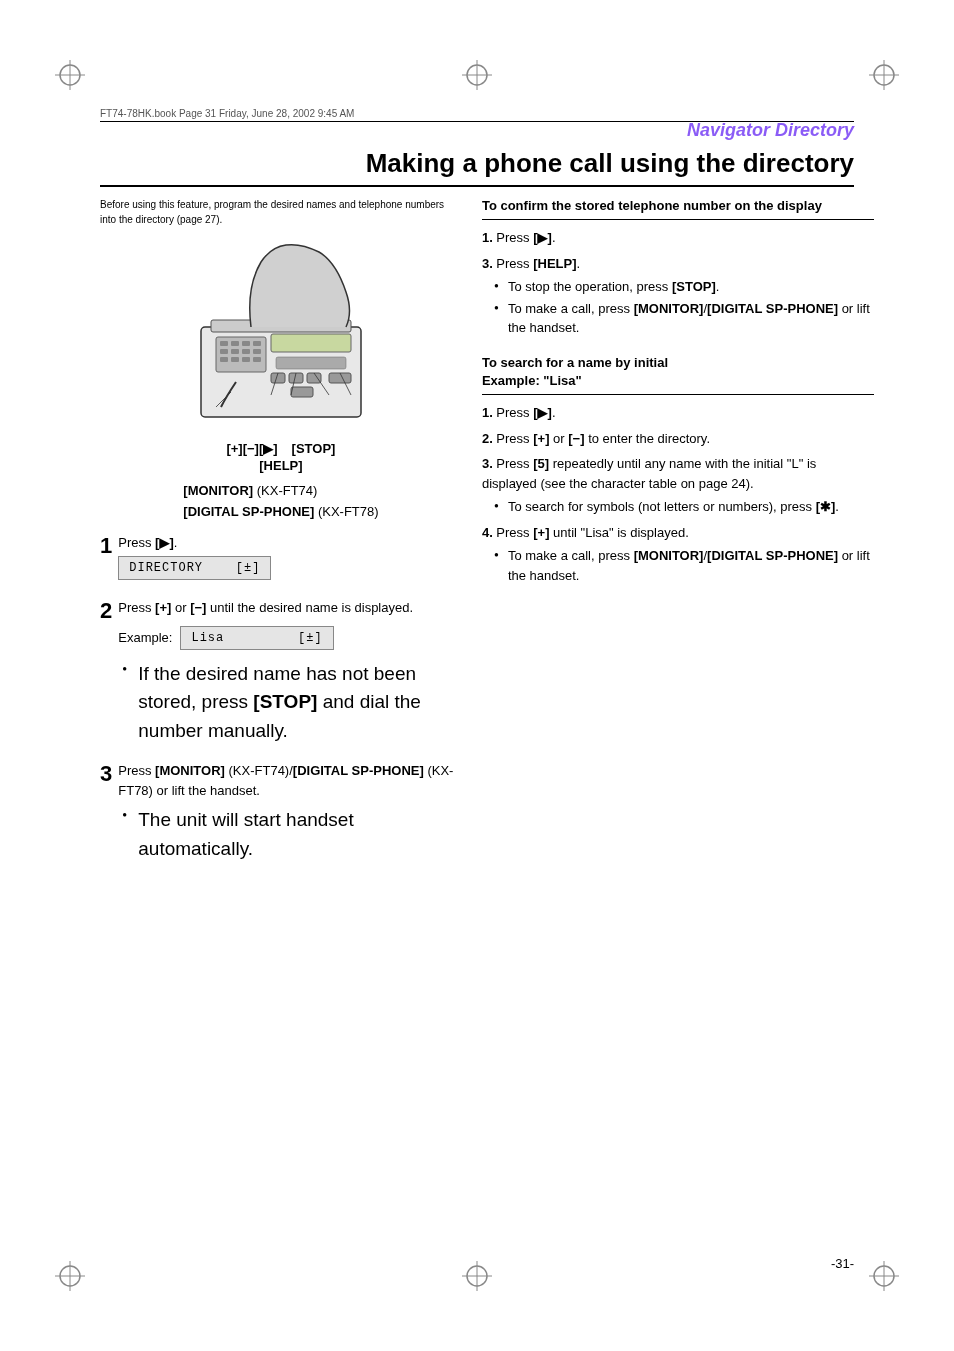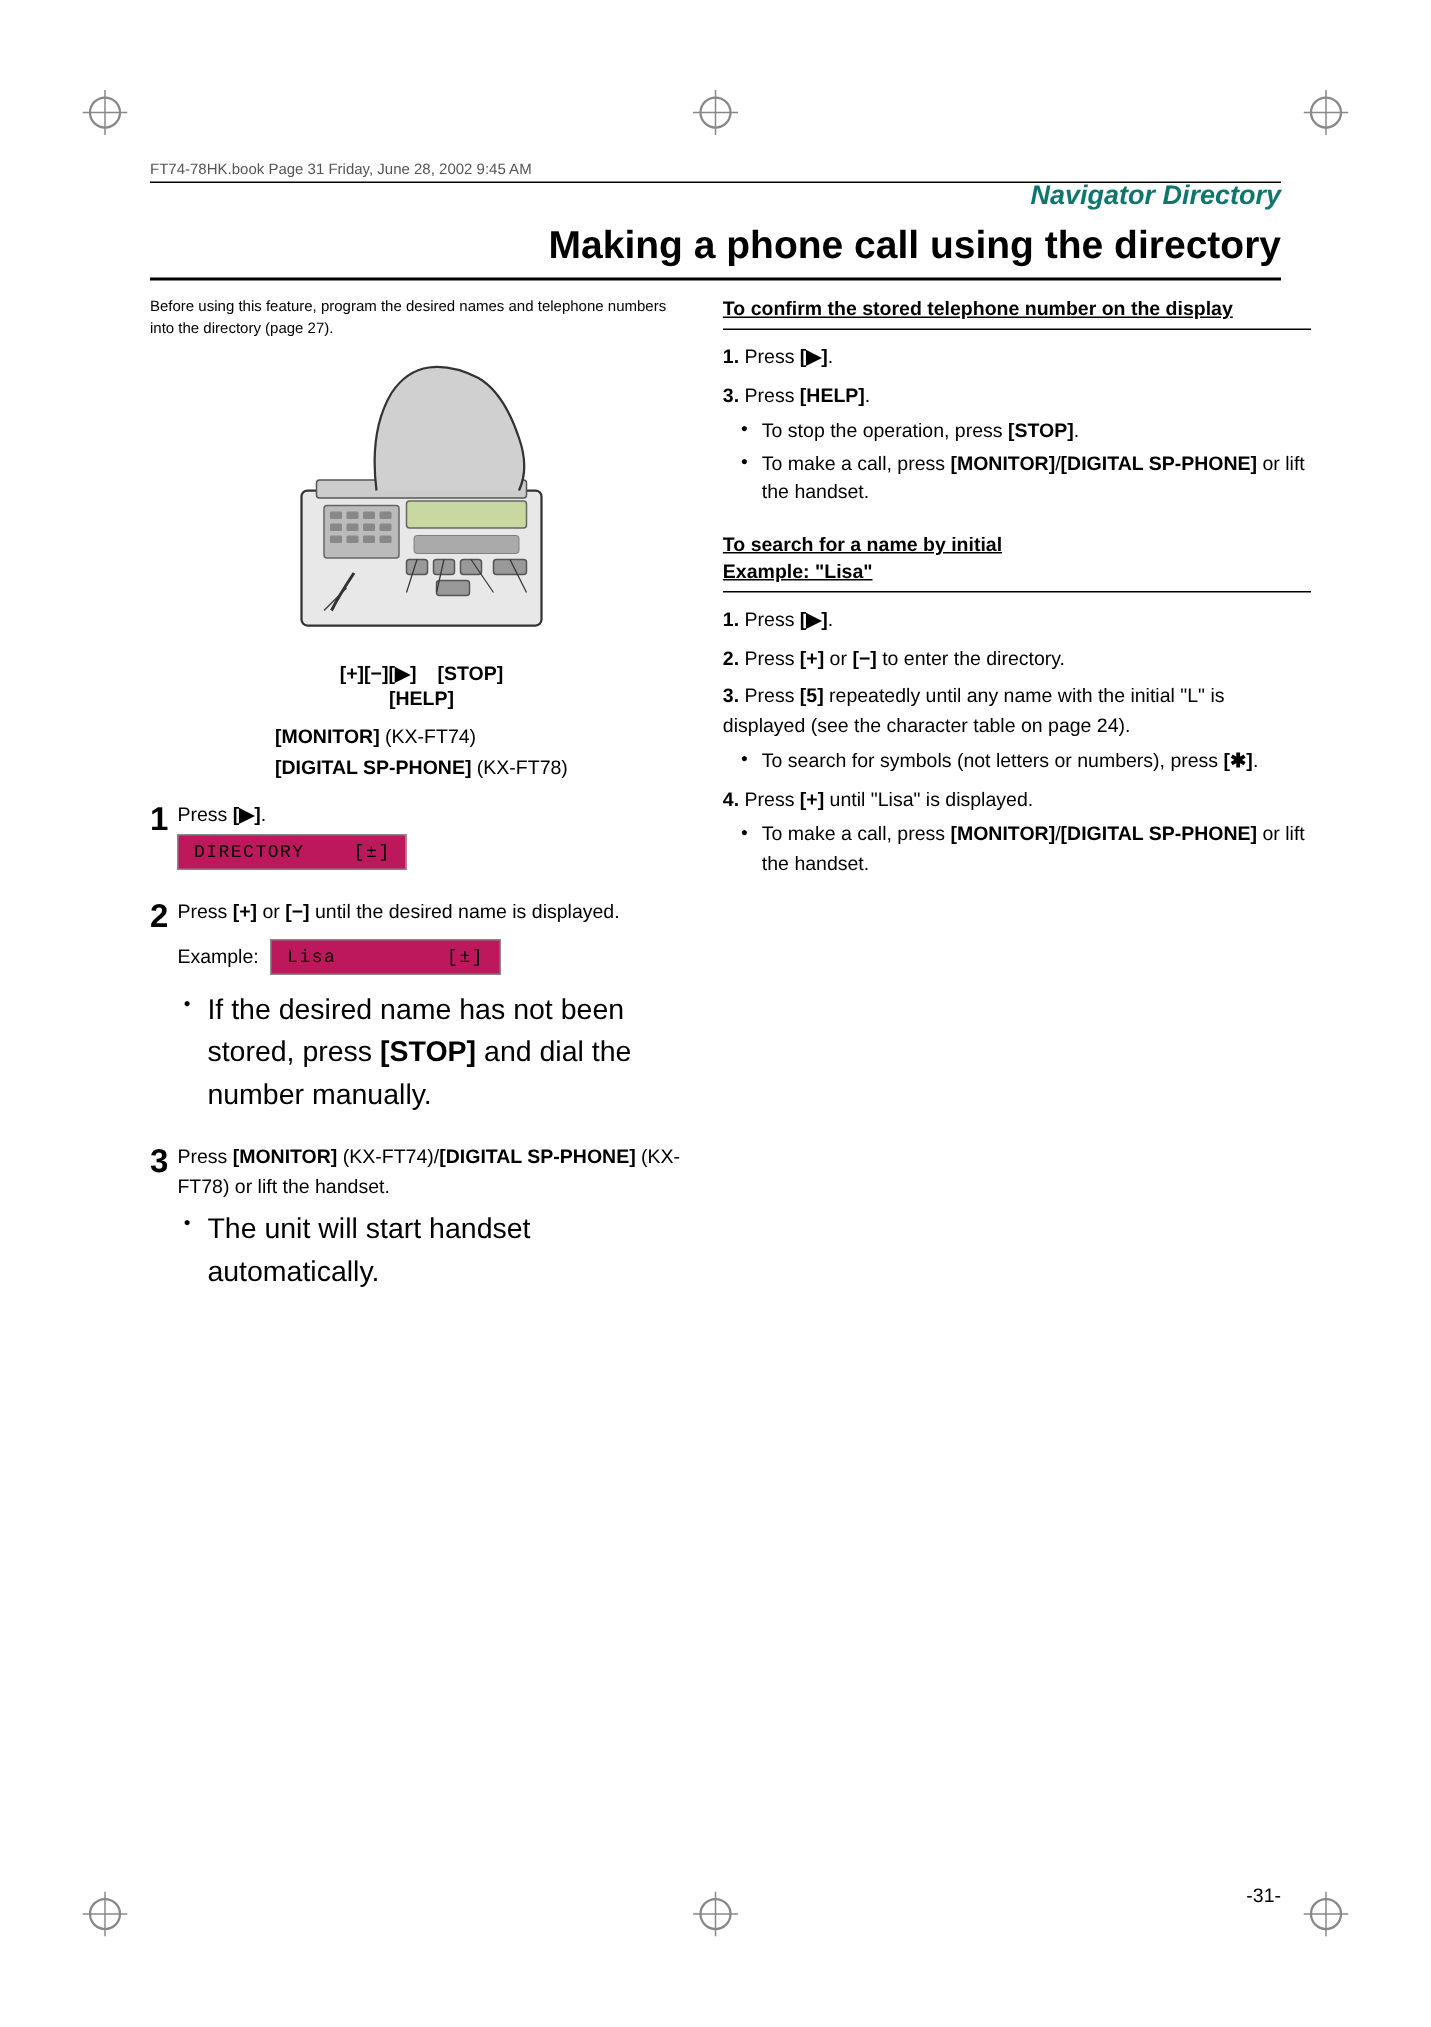--- a/index.html
+++ b/index.html
@@ -50,21 +50,21 @@
     }
 
     
     .section-header {
       position: absolute;
       top: 120px;
       right: 100px;
       font-size: 18px;
       font-style: italic;
       font-weight: bold;
-      color: #0f766e;
+      color: #8b5cf6;
     }
 
     
     .main-content {
       position: absolute;
       top: 148px;
       left: 100px;
       right: 100px;
       bottom: 100px;
     }
@@ -152,21 +152,21 @@
       line-height: 1.5;
       overflow: hidden;
     }
 
     .lcd-display {
       display: inline-block;
       border: 1px solid #888;
       padding: 2px 10px;
       font-family: 'Courier New', monospace;
       font-size: 12px;
-      background: #be185d;
+      background: #e5e5e5;
       margin: 4px 0 4px 0;
       letter-spacing: 1px;
     }
 
     .example-row {
       display: flex;
       align-items: center;
       gap: 8px;
       margin: 4px 0;
       font-size: 13px;
@@ -196,21 +196,20 @@
       margin-bottom: 16px;
     }
 
     .right-section-title {
       font-size: 13px;
       font-weight: bold;
       border-bottom: 1px solid #000;
       padding-bottom: 4px;
       margin-bottom: 8px;
       line-height: 1.4;
-      text-decoration: underline;
     }
 
     .right-step {
       font-size: 13px;
       line-height: 1.5;
       margin-bottom: 6px;
     }
 
     .right-step .step-num {
       font-weight: bold;

